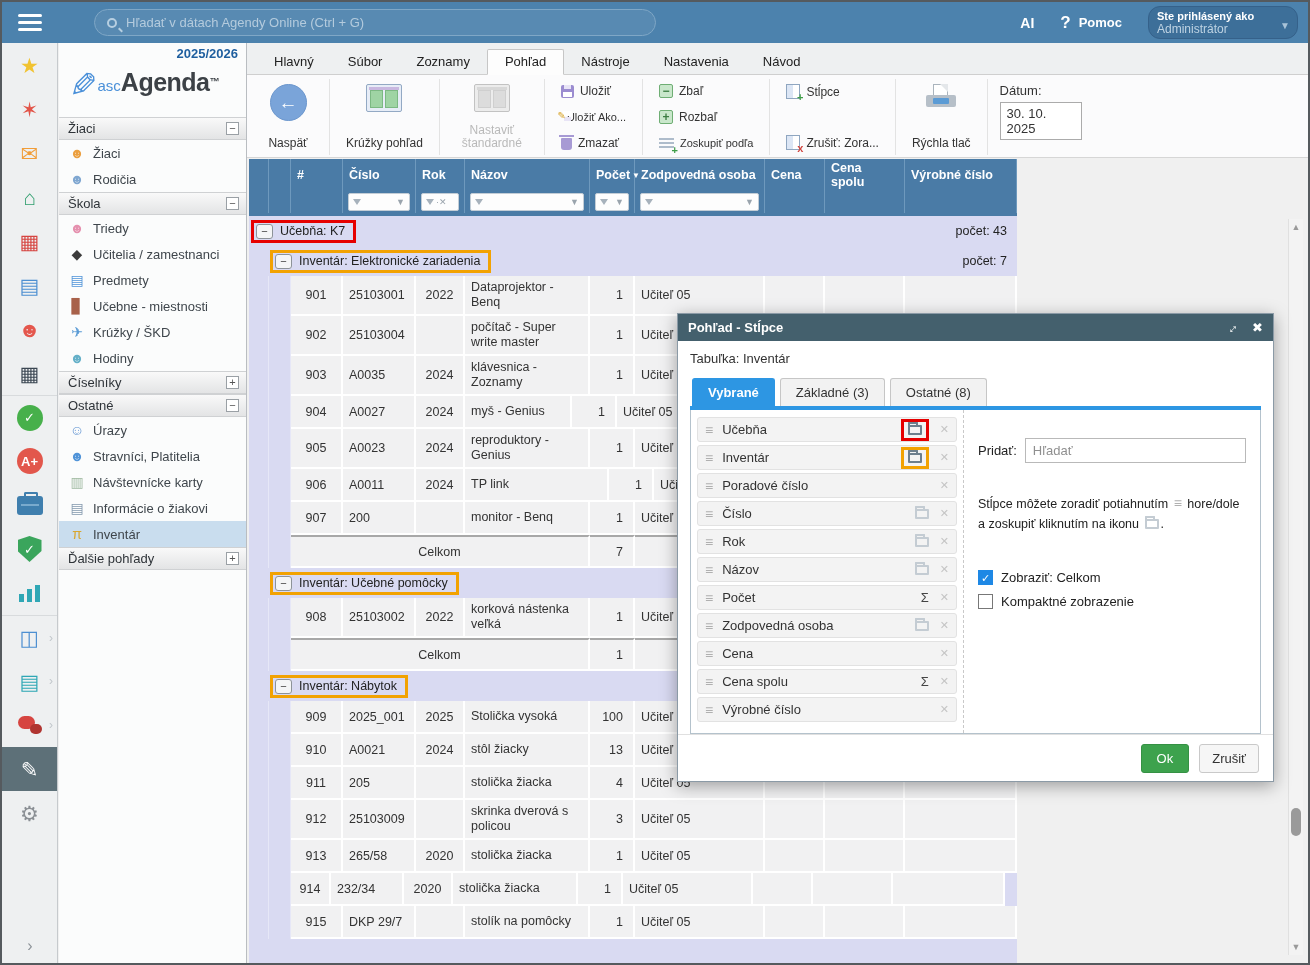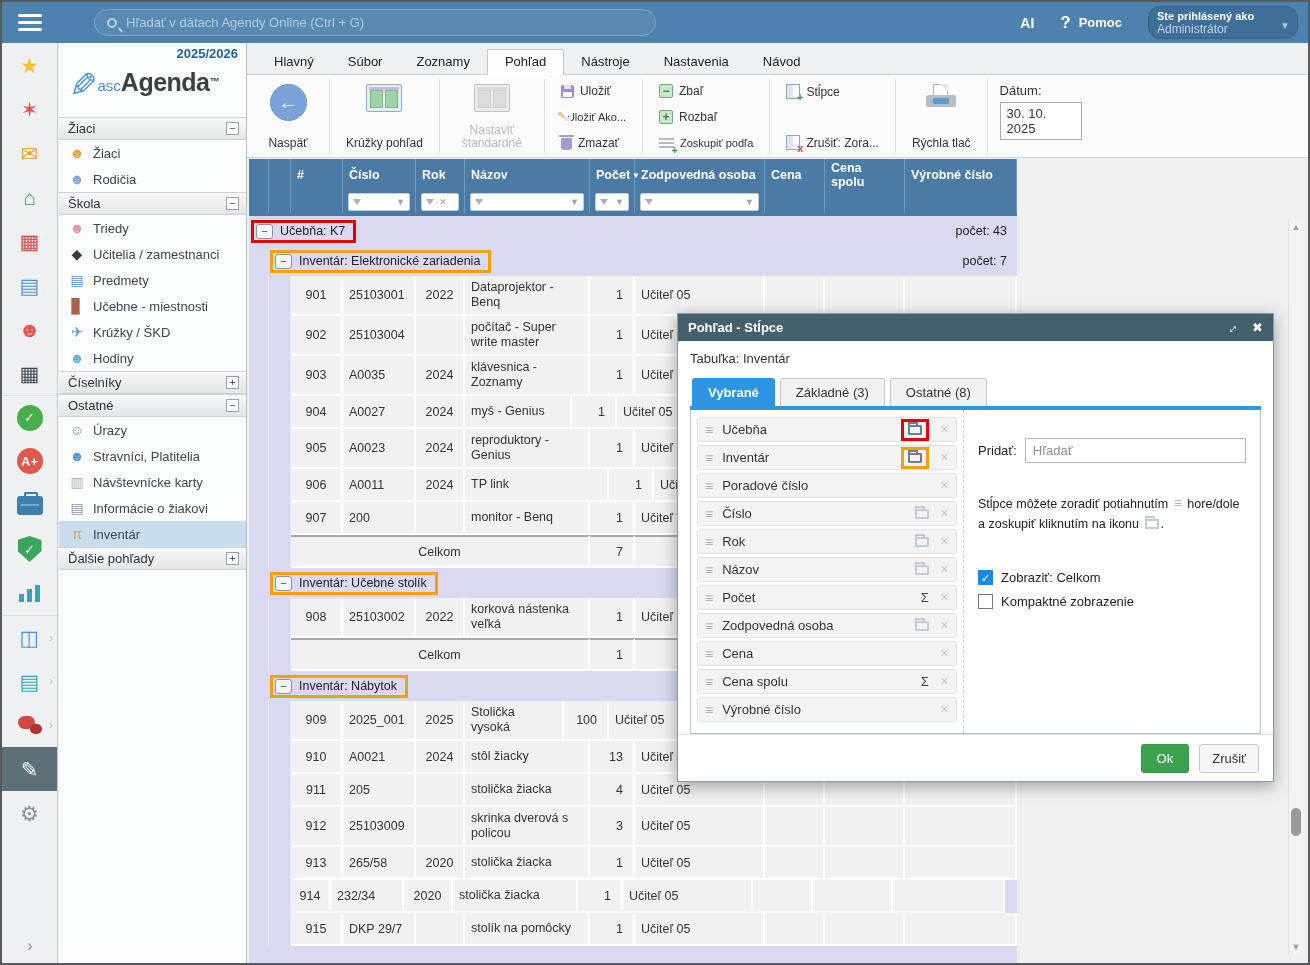--- a/index.html
+++ b/index.html
@@ -649,21 +649,21 @@
             <div class="cell ctr" style="width:299px;flex:none">Celkom</div>
             <div class="cell rgt" style="width:45px;flex:none">7</div>
             <div class="cell" style="width:130px;flex:none"></div>
             <div class="cell" style="width:60px;flex:none"></div>
             <div class="cell" style="width:80px;flex:none"></div>
             <div class="cell" style="width:112px;flex:none"></div>
           </div>
           <div class="grp l2">
             <span class="hlbox" style="border-color:#f2a202">
               <span class="minus">−</span>
-              <span class="glabel">Inventár: Učebné stolík</span>
+              <span class="glabel">Inventár: Učebné pomôcky</span>
             </span>
           </div>
           <div class="trow">
             <div class="ind">
               <i class="i1"></i>
               <i class="i2"></i>
             </div>
             <div class="cell ctr" style="width:52px;flex:none">908</div>
             <div class="cell " style="width:73px;flex:none">25103002</div>
             <div class="cell ctr" style="width:49px;flex:none">2022</div>
@@ -693,21 +693,21 @@
             </span>
           </div>
           <div class="trow">
             <div class="ind">
               <i class="i1"></i>
               <i class="i2"></i>
             </div>
             <div class="cell ctr" style="width:52px;flex:none">909</div>
             <div class="cell " style="width:73px;flex:none">2025_001</div>
             <div class="cell ctr" style="width:49px;flex:none">2025</div>
-            <div class="cell  wrap" style="width:99px;flex:none">Stolička vysoká</div>
+            <div class="cell  wrap" style="width:125px;flex:none">Stolička vysoká</div>
             <div class="cell rgt" style="width:45px;flex:none">100</div>
             <div class="cell " style="width:130px;flex:none">Učiteľ 05</div>
             <div class="cell " style="width:60px;flex:none"></div>
             <div class="cell " style="width:80px;flex:none"></div>
             <div class="cell " style="width:112px;flex:none"></div>
           </div>
           <div class="trow">
             <div class="ind">
               <i class="i1"></i>
               <i class="i2"></i>

